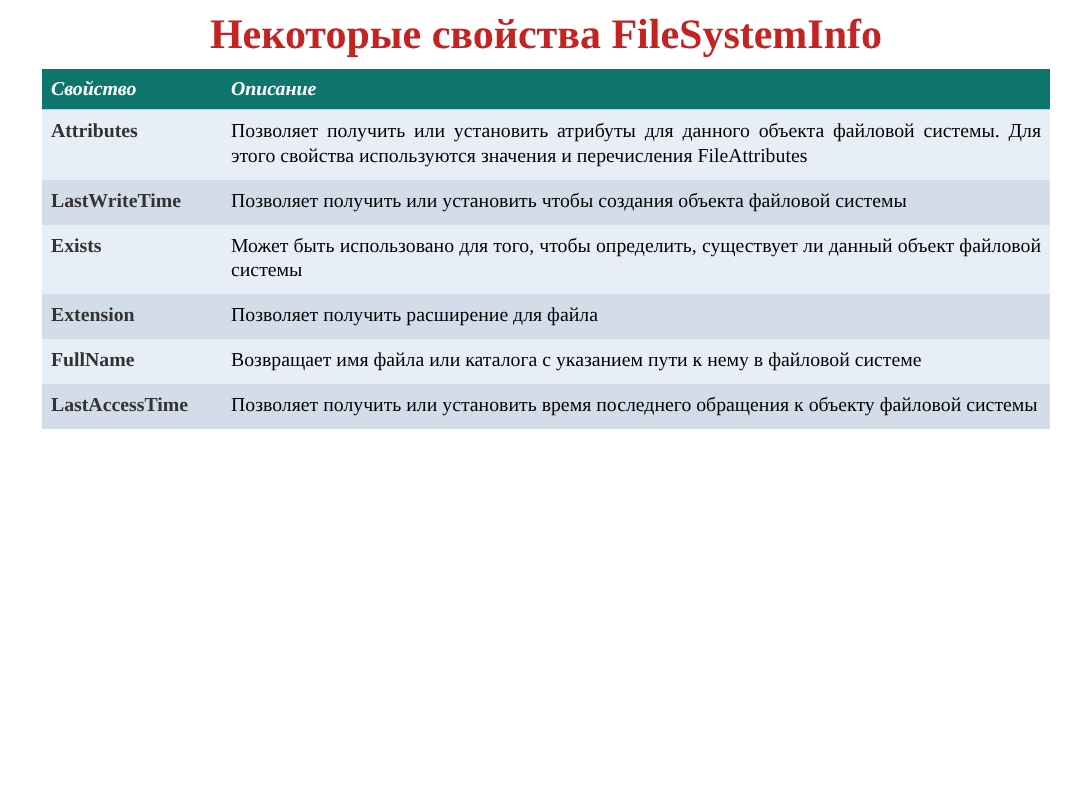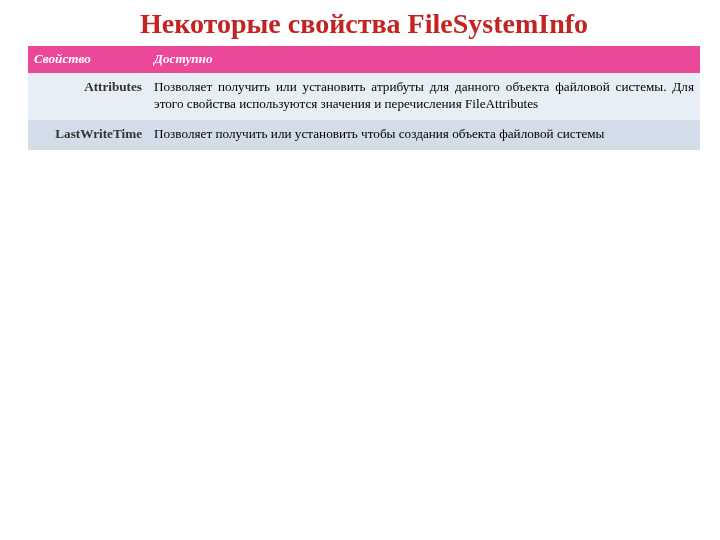--- a/index.html
+++ b/index.html
@@ -28,34 +28,33 @@
   table.props {
     width: 100%;
     border-collapse: collapse;
     font-size: 13.2px;
     line-height: 1.28;
     table-layout: fixed;
   }
   table.props col.col-prop { width: 120px; }
   table.props col.col-desc { width: auto; }
   table.props th {
-    background: #ec4899;
+    background: #0f766e;
     color: #ffffff;
     font-style: italic;
     font-weight: bold;
     text-align: left;
     padding: 5px 6px;
     font-family: "Times New Roman", Times, serif;
     border: none;
   }
   table.props td {
     padding: 6px 6px 7px 6px;
     vertical-align: top;
     color: #333;
-    text-align: right;
   }
   table.props td.prop {
     font-weight: bold;
     color: #333;
     white-space: normal;
   }
   table.props td.desc {
     text-align: justify;
     color: #000000;
   }
@@ -73,27 +72,43 @@
   <h1 class="title">Некоторые свойства FileSystemInfo</h1>
 
   <table class="props">
     <colgroup>
       <col class="col-prop">
         <col class="col-desc">
     </colgroup>
     <thead>
       <tr>
         <th>Свойство</th>
-        <th>Доступно</th>
+        <th>Описание</th>
       </tr>
     </thead>
     <tbody>
       <tr>
         <td class="prop">Attributes</td>
         <td class="desc">Позволяет получить или установить атрибуты для данного объекта файловой системы. Для этого свойства используются значения и перечисления FileAttributes</td>
       </tr>
       <tr>
         <td class="prop">LastWriteTime</td>
         <td class="desc">Позволяет получить или установить чтобы создания объекта файловой системы</td>
       </tr>
+      <tr>
+        <td class="prop">Exists</td>
+        <td class="desc">Может быть использовано для того, чтобы определить, существует ли данный объект файловой системы</td>
+      </tr>
+      <tr>
+        <td class="prop">Extension</td>
+        <td class="desc"> Позволяет получить расширение для файла</td>
+      </tr>
+      <tr>
+        <td class="prop">FullName</td>
+        <td class="desc">Возвращает имя файла или каталога с указанием пути к нему в файловой системе</td>
+      </tr>
+      <tr>
+        <td class="prop">LastAccessTime</td>
+        <td class="desc">Позволяет получить или установить время последнего обращения к объекту файловой системы</td>
+      </tr>
     </tbody>
   </table>
 </div>
 
 </body></html>

